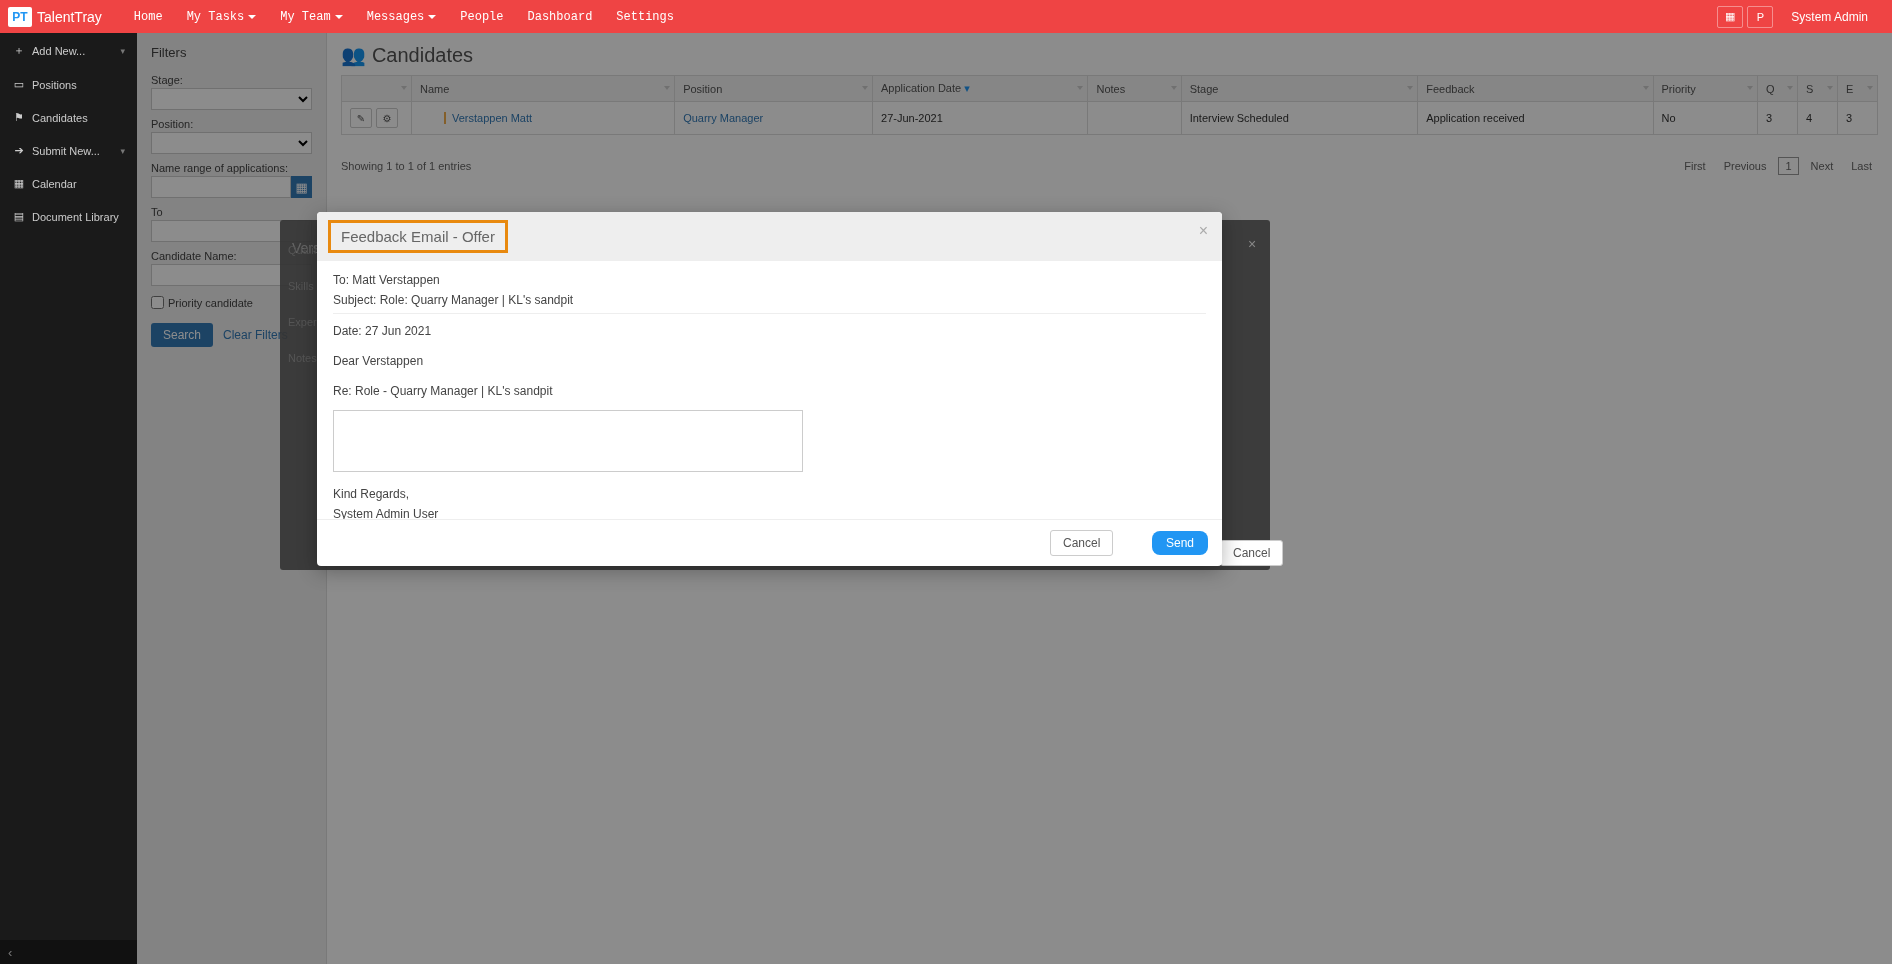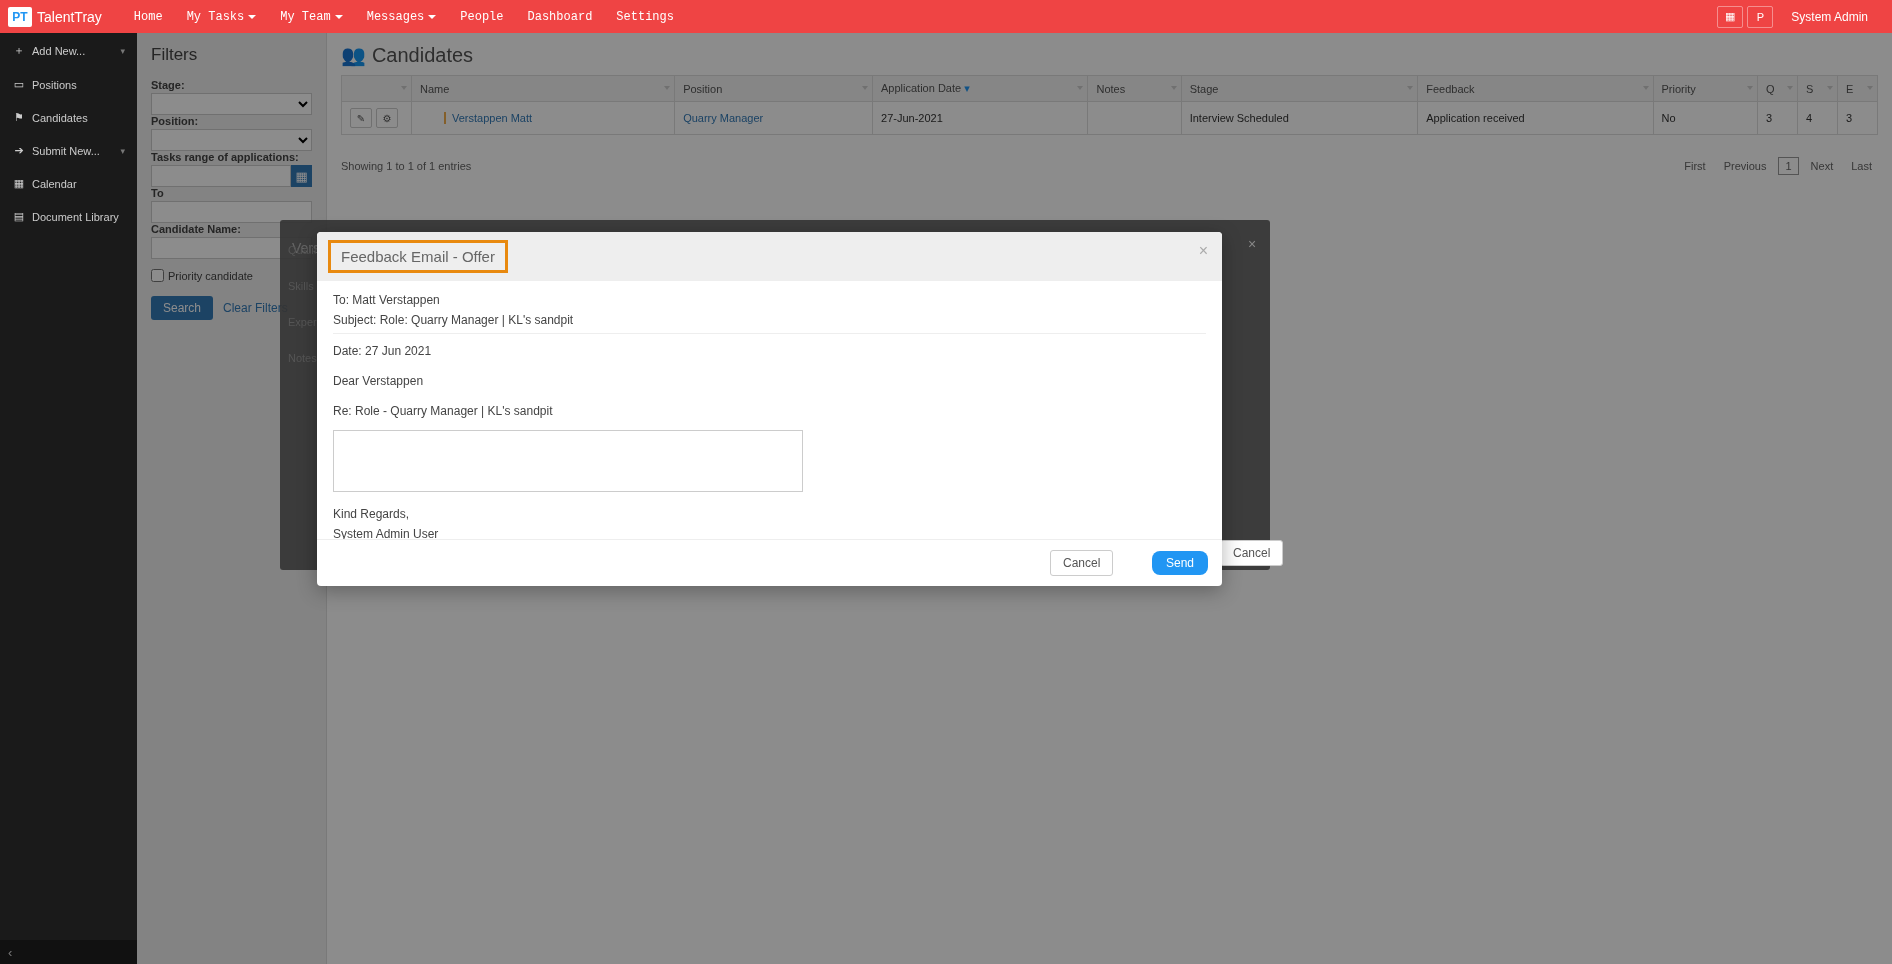--- a/index.html
+++ b/index.html
@@ -15,22 +15,22 @@
 .nav-user { padding: 0 10px; height: 33px; display: flex; align-items: center; cursor: pointer; font-size: 12px; margin-left: 8px; }
 
 .layout { display: flex; height: calc(100vh - 33px); }
 .sidebar { width: 137px; background: #1a1a1a; color: #999; display: flex; flex-direction: column; position: relative; }
 .sidebar-item { padding: 10px 12px; display: flex; align-items: center; cursor: pointer; font-size: 11px; color: #ccc; }
 .sidebar-icon { width: 14px; margin-right: 6px; display: inline-flex; justify-content: center; }
 .sidebar-chev { margin-left: auto; font-size: 9px; color: #777; }
 .sidebar-bottom { position: absolute; bottom: 0; left: 0; right: 0; height: 24px; background: #111; display: flex; align-items: center; justify-content: flex-start; padding-left: 8px; cursor: pointer; color: #777; }
 
 .filters { width: 190px; background: #eee; padding: 12px 14px; border-right: 1px solid #ddd; }
-.filters h3 { font-size: 17px; font-weight: 400; color: #444; margin-bottom: 14px; }
-.filter-label { font-size: 11px; font-weight: bold; color: #444; margin-bottom: 2px; display: block; }
+.filters h3 { font-size: 13px; font-weight: 400; color: #444; margin-bottom: 14px; }
+.filter-label { font-size: 11px; font-weight: normal; color: #444; margin-top: 8px; margin-bottom: 2px; display: block; }
 .filter-input, .filter-select { width: 100%; height: 22px; border: 1px solid #ccc; background: #fff; font-size: 11px; padding: 0 4px; }
 .date-row { display: flex; }
 .date-btn { width: 24px; height: 22px; background: #337ab7; display: flex; align-items: center; justify-content: center; color: #fff; cursor: pointer; }
 .checkbox-row { display: flex; align-items: center; margin-top: 10px; font-size: 11px; color: #444; }
 .checkbox-row input { margin-right: 4px; }
 .btn-row { margin-top: 14px; display: flex; align-items: center; gap: 10px; }
 .btn { padding: 5px 12px; border-radius: 3px; font-size: 12px; cursor: pointer; border: none; }
 .btn-primary { background: #337ab7; color: #fff; }
 .link-btn { color: #337ab7; font-size: 12px; cursor: pointer; background: none; border: none; }
 
@@ -52,21 +52,21 @@
 .pager .page-current { border: 1px solid #999; }
 
 .backdrop { position: fixed; top: 33px; left: 137px; right: 0; bottom: 0; background: rgba(0,0,0,0.45); }
 .inner-modal-shadow { position: absolute; top: 220px; left: 280px; width: 990px; height: 350px; background: #333; opacity: 0.9; border-radius: 3px; z-index: 5; }
 .inner-modal-left { position: absolute; top: 232px; left: 288px; width: 60px; z-index: 6; font-size: 11px; color: #555; }
 .inner-modal-left div { padding: 12px 0; }
 .inner-modal-cancel { position: absolute; top: 540px; left: 1220px; z-index: 6; }
 .inner-modal-close { position: absolute; top: 236px; left: 1248px; z-index: 6; color: #888; cursor: pointer; font-size: 14px; }
 .inner-modal-title { position: absolute; top: 240px; left: 292px; z-index: 6; color: #666; font-size: 14px; }
 
-.modal { position: absolute; top: 232px; left: 317px; width: 905px; background: #fff; z-index: 10; border-radius: 4px; box-shadow: 0 5px 20px rgba(0,0,0,0.3); }
+.modal { position: absolute; top: 212px; left: 317px; width: 905px; background: #fff; z-index: 10; border-radius: 4px; box-shadow: 0 5px 20px rgba(0,0,0,0.3); }
 .modal-header { background: #eee; padding: 11px 14px; border-radius: 4px 4px 0 0; position: relative; display: flex; align-items: center; }
 .modal-title-wrap { border: 3px solid #e8890f; padding: 5px 10px; margin: -3px 0 -3px -3px; }
 .modal-title { font-size: 15px; color: #666; }
 .modal-close { position: absolute; right: 14px; top: 10px; color: #aaa; cursor: pointer; font-size: 16px; }
 .modal-body { padding: 12px 16px 14px 16px; height: 258px; overflow-y: scroll; font-size: 12px; color: #444; }
 .modal-body .line { margin-bottom: 6px; }
 .modal-body hr { border: none; border-top: 1px solid #eee; margin: 4px 0 10px 0; }
 .modal-body textarea { width: 470px; height: 62px; border: 1px solid #ccc; resize: none; margin-top: 6px; margin-bottom: 12px; }
 .modal-footer { padding: 10px 14px; text-align: right; border-top: 1px solid #eee; }
 .btn-default { background: #fff; color: #555; border: 1px solid #ccc; padding: 5px 12px; border-radius: 3px; margin-right: 6px; cursor: pointer; font-size: 12px; }
@@ -151,21 +151,21 @@
       </div>
     <div class="sidebar-bottom">‹</div>
   </div>
 
   <div class="filters">
     <h3>Filters</h3>
     <label class="filter-label">Stage:</label>
     <select class="filter-select"></select>
     <label class="filter-label">Position:</label>
     <select class="filter-select"></select>
-    <label class="filter-label">Tasks range of applications:</label>
+    <label class="filter-label">Name range of applications:</label>
     <div class="date-row">
       <input class="filter-input" style="">
       <div class="date-btn">▦</div>
     </div>
     <label class="filter-label">To</label>
     <input class="filter-input" style="">
     <label class="filter-label">Candidate Name:</label>
     <input class="filter-input" style="">
     <div class="checkbox-row">
       <input type="checkbox" style="">

